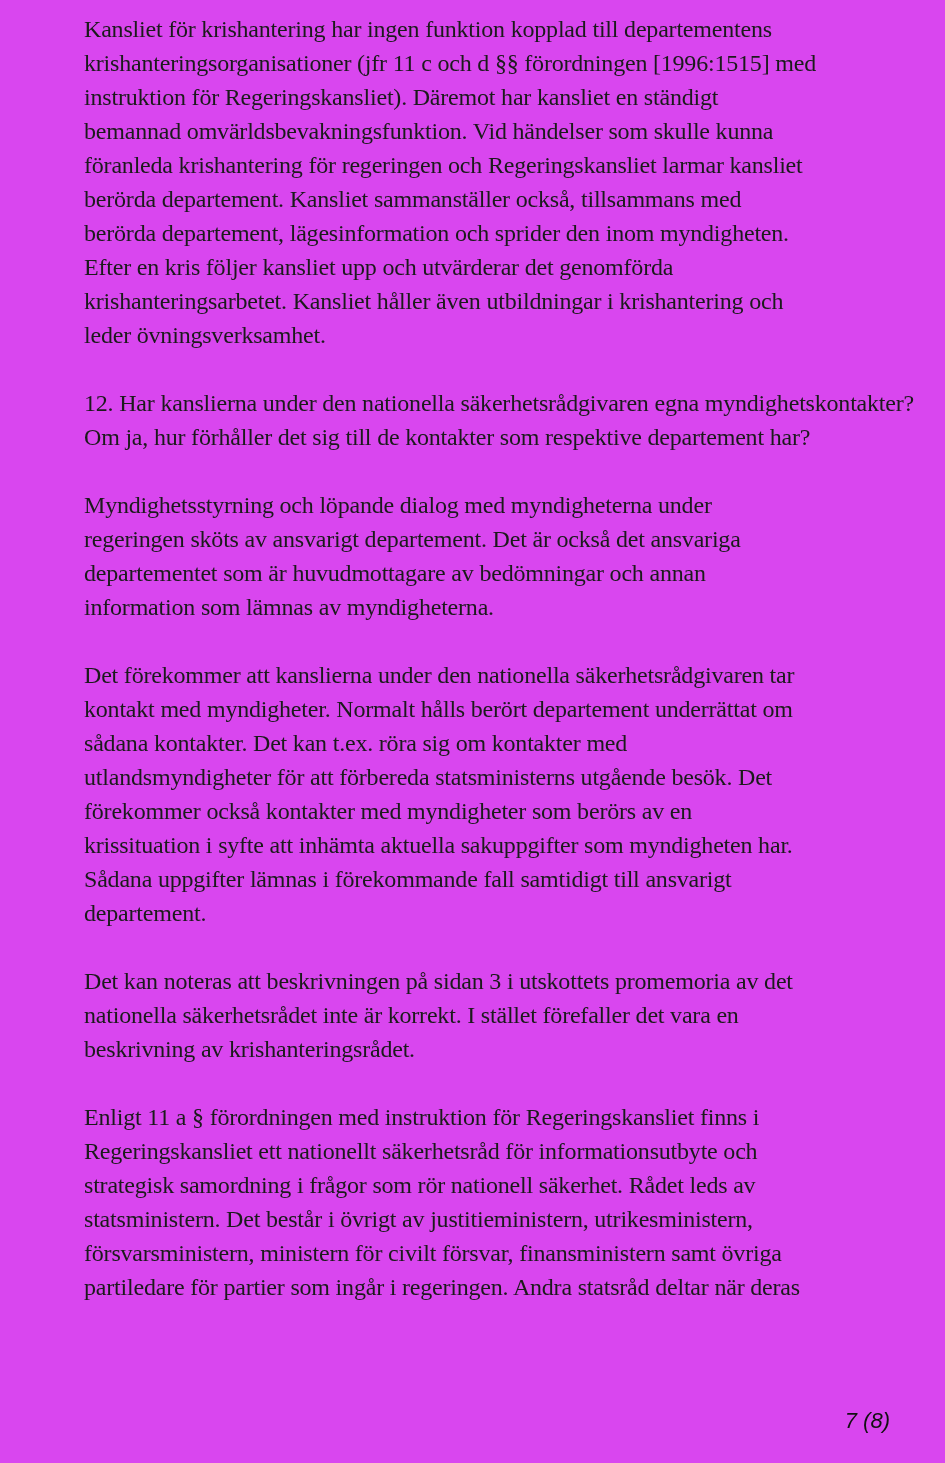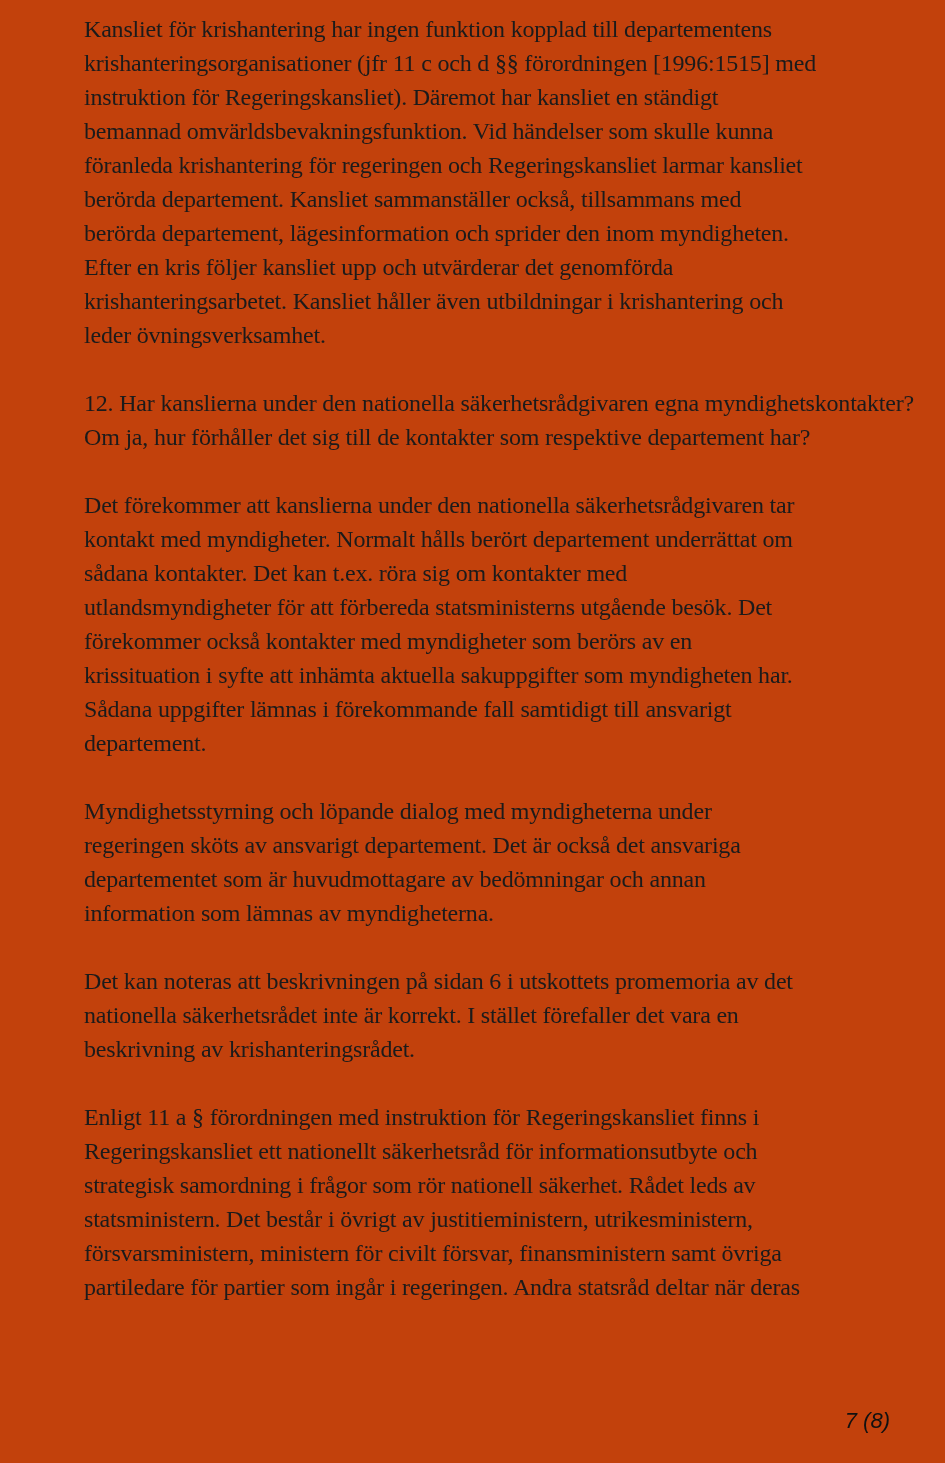--- a/index.html
+++ b/index.html
@@ -10,21 +10,21 @@
   body {
     width: 945px;
     height: 1463px;
     position: relative;
     overflow: hidden;
     font-family: "Liberation Serif", "DejaVu Serif", serif;
   }
   .page {
     position: absolute;
     inset: 0;
-    background: #c2410c;
+    background: #d946ef;
     color: #1b1b1b;
   }
   .content {
     position: absolute;
     top: 12px;
     left: 84px;
     right: 30px;
   }
   .para {
     white-space: pre;            
@@ -59,36 +59,36 @@
 föranleda krishantering för regeringen och Regeringskansliet larmar kansliet
 berörda departement. Kansliet sammanställer också, tillsammans med
 berörda departement, lägesinformation och sprider den inom myndigheten.
 Efter en kris följer kansliet upp och utvärderar det genomförda
 krishanteringsarbetet. Kansliet håller även utbildningar i krishantering och
 leder övningsverksamhet.</p>
 
     <p class="para italic">12. Har kanslierna under den nationella säkerhetsrådgivaren egna myndighetskontakter?
 Om ja, hur förhåller det sig till de kontakter som respektive departement har?</p>
 
+    <p class="para">Myndighetsstyrning och löpande dialog med myndigheterna under
+regeringen sköts av ansvarigt departement. Det är också det ansvariga
+departementet som är huvudmottagare av bedömningar och annan
+information som lämnas av myndigheterna.</p>
+
     <p class="para">Det förekommer att kanslierna under den nationella säkerhetsrådgivaren tar
 kontakt med myndigheter. Normalt hålls berört departement underrättat om
 sådana kontakter. Det kan t.ex. röra sig om kontakter med
 utlandsmyndigheter för att förbereda statsministerns utgående besök. Det
 förekommer också kontakter med myndigheter som berörs av en
 krissituation i syfte att inhämta aktuella sakuppgifter som myndigheten har.
 Sådana uppgifter lämnas i förekommande fall samtidigt till ansvarigt
 departement.</p>
 
-    <p class="para">Myndighetsstyrning och löpande dialog med myndigheterna under
-regeringen sköts av ansvarigt departement. Det är också det ansvariga
-departementet som är huvudmottagare av bedömningar och annan
-information som lämnas av myndigheterna.</p>
 
-
-    <p class="para">Det kan noteras att beskrivningen på sidan 6 i utskottets promemoria av det
+    <p class="para">Det kan noteras att beskrivningen på sidan 3 i utskottets promemoria av det
 nationella säkerhetsrådet inte är korrekt. I stället förefaller det vara en
 beskrivning av krishanteringsrådet.</p>
 
     <p class="para">Enligt 11 a § förordningen med instruktion för Regeringskansliet finns i
 Regeringskansliet ett nationellt säkerhetsråd för informationsutbyte och
 strategisk samordning i frågor som rör nationell säkerhet. Rådet leds av
 statsministern. Det består i övrigt av justitieministern, utrikesministern,
 försvarsministern, ministern för civilt försvar, finansministern samt övriga
 partiledare för partier som ingår i regeringen. Andra statsråd deltar när deras</p>
 

